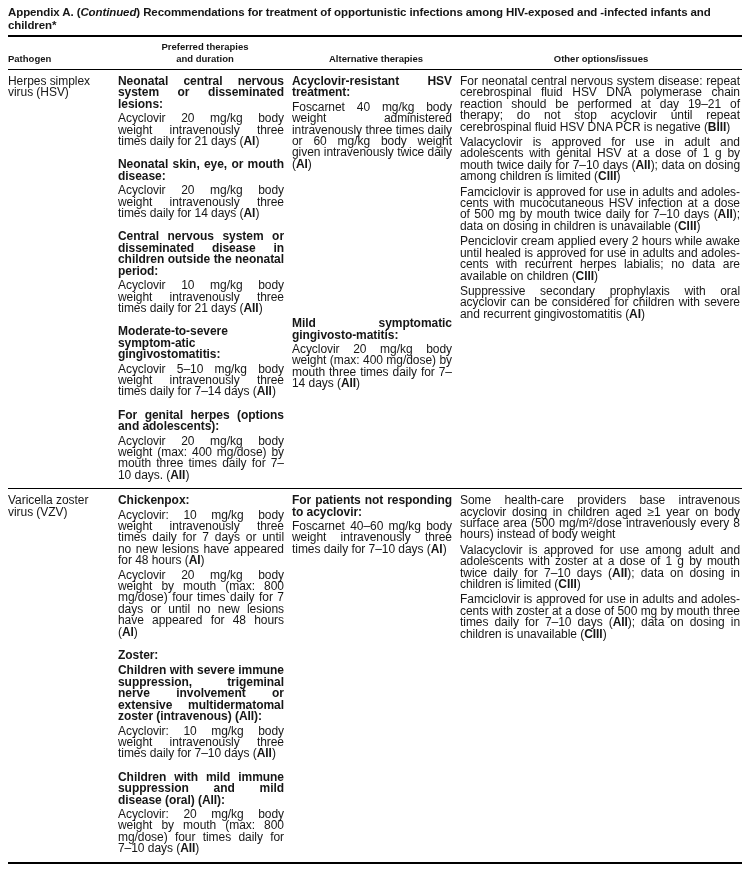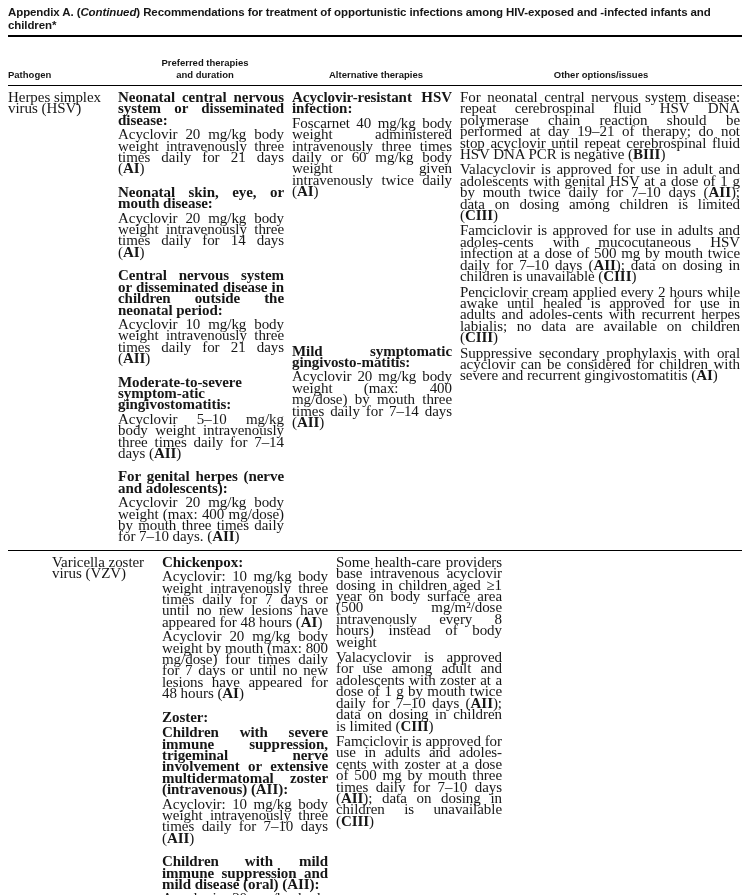--- a/index.html
+++ b/index.html
@@ -12,31 +12,31 @@
   .page { padding: 6px 8px 0 8px; }
 
   .title { font-size: 11.5px; font-weight: 700; line-height: 13px; letter-spacing: -0.1px; }
   .title .cont { font-style: italic; }
   .rule-thick { border: none; border-top: 2px solid #000; margin-top: 3px; }
 
   .thead {
     display: grid; grid-template-columns: 110px 174px 168px 1fr;
     align-items: end; padding: 4px 0 5px 0; border-bottom: 1.5px solid #000;
   }
-  .hc { font-size: 9.5px; font-weight: 700; line-height: 11.5px; text-align: center; white-space: pre-line; margin-top: 16px; }
+  .hc { font-size: 9.5px; font-weight: 700; line-height: 11.5px; text-align: center; white-space: pre-line; }
   .hc.first { text-align: left; }
 
   .row {
     display: grid; grid-template-columns: 110px 174px 168px 1fr;
     padding: 6px 0 7px 0; border-bottom: 1px solid #000;
   }
   .row.first-row { min-height: 385px; }
-  .row.last-row { border-bottom: 2px solid #000; margin-left: 44px; }
+  .row.last-row { border-bottom: 2px solid #000; }
 
-  .cell { font-size: 15px; line-height: 11.4px; padding-right: 8px; letter-spacing: -0.05px; font-family: Liberation Serif, serif; }
+  .cell { font-size: 12px; line-height: 11.4px; padding-right: 8px; letter-spacing: -0.05px; }
   .cell.other-cell { padding-right: 2px; }
 
   .h  { font-weight: 700; text-align: justify; }
   .p  { text-align: justify; margin-top: 3px; }
   .sub { margin-top: 4px; }
   .sec { margin-top: 12px; }
   .offset { margin-top: 148px; }
   .op { text-align: justify; }
   .op + .op { margin-top: 4px; }
 </style>
@@ -56,34 +56,34 @@
     <div class="hc">Alternative therapies</div>
     <div class="hc">Other options/issues</div>
   </div>
 
   <div class="row first-row">
     <div class="cell">
       <div>Herpes simplex virus (HSV)</div>
     </div>
 
     <div class="cell">
-      <div class="h">Neonatal central nervous system or disseminated disease:</div>
+      <div class="h">Neonatal central nervous system or disseminated lesions:</div>
       <div class="p">Acyclovir 20 mg/kg body weight intravenously three times daily for 21 days (<b>AI</b>)</div>
       <div class="h sec">Neonatal skin, eye, or mouth disease:</div>
       <div class="p">Acyclovir 20 mg/kg body weight intravenously three times daily for 14 days (<b>AI</b>)</div>
       <div class="h sec">Central nervous system or disseminated disease in children outside the neonatal period:</div>
       <div class="p">Acyclovir 10 mg/kg body weight intravenously three times daily for 21 days (<b>AII</b>)</div>
       <div class="h sec">Moderate-to-severe symptom-atic gingivostomatitis:</div>
       <div class="p">Acyclovir 5–10 mg/kg body weight intravenously three times daily for 7–14 days (<b>AII</b>)</div>
-      <div class="h sec">For genital herpes (nerve and adolescents):</div>
+      <div class="h sec">For genital herpes (options and adolescents):</div>
       <div class="p">Acyclovir 20 mg/kg body weight (max: 400 mg/dose) by mouth three times daily for 7–10 days. (<b>AII</b>)</div>
     </div>
 
     <div class="cell">
-      <div class="h">Acyclovir-resistant HSV infection:</div>
+      <div class="h">Acyclovir-resistant HSV treatment:</div>
       <div class="p">Foscarnet 40 mg/kg body weight administered intravenously three times daily or 60 mg/kg body weight given intravenously twice daily (<b>AI</b>)</div>
       <div class="h offset">Mild symptomatic gingivosto-matitis:</div>
       <div class="p">Acyclovir 20 mg/kg body weight (max: 400 mg/dose) by mouth three times daily for 7–14 days (<b>AII</b>)</div>
     </div>
 
     <div class="cell other-cell">
       <div class="op">For neonatal central nervous system disease: repeat cerebrospinal fluid HSV DNA polymerase chain reaction should be performed at day 19–21 of therapy; do not stop acyclovir until repeat cerebrospinal fluid HSV DNA PCR is negative (<b>BIII</b>)</div>
       <div class="op">Valacyclovir is approved for use in adult and adolescents with genital HSV at a dose of 1 g by mouth twice daily for 7–10 days (<b>AII</b>); data on dosing among children is limited (<b>CIII</b>)</div>
       <div class="op">Famciclovir is approved for use in adults and adoles-cents with mucocutaneous HSV infection at a dose of 500 mg by mouth twice daily for 7–10 days (<b>AII</b>); data on dosing in children is unavailable (<b>CIII</b>)</div>
       <div class="op">Penciclovir cream applied every 2 hours while awake until healed is approved for use in adults and adoles-cents with recurrent herpes labialis; no data are available on children (<b>CIII</b>)</div>
@@ -100,20 +100,24 @@
       <div class="h">Chickenpox:</div>
       <div class="p">Acyclovir: 10 mg/kg body weight intravenously three times daily for 7 days or until no new lesions have appeared for 48 hours (<b>AI</b>)</div>
       <div class="p">Acyclovir 20 mg/kg body weight by mouth (max: 800 mg/dose) four times daily for 7 days or until no new lesions have appeared for 48 hours (<b>AI</b>)</div>
       <div class="h sec">Zoster:</div>
       <div class="h sub">Children with severe immune suppression, trigeminal nerve involvement or extensive multidermatomal zoster (intravenous) (AII):</div>
       <div class="p">Acyclovir: 10 mg/kg body weight intravenously three times daily for 7–10 days (<b>AII</b>)</div>
       <div class="h sec">Children with mild immune suppression and mild disease (oral) (AII):</div>
       <div class="p">Acyclovir: 20 mg/kg body weight by mouth (max: 800 mg/dose) four times daily for 7–10 days (<b>AII</b>)</div>
     </div>
 
+    <div class="cell">
+      <div class="h">For patients not responding to acyclovir:</div>
+      <div class="p">Foscarnet 40–60 mg/kg body weight intravenously three times daily for 7–10 days (<b>AI</b>)</div>
+    </div>
 
     <div class="cell other-cell">
       <div class="op">Some health-care providers base intravenous acyclovir dosing in children aged ≥1 year on body surface area (500 mg/m²/dose intravenously every 8 hours) instead of body weight</div>
       <div class="op">Valacyclovir is approved for use among adult and adolescents with zoster at a dose of 1 g by mouth twice daily for 7–10 days (<b>AII</b>); data on dosing in children is limited (<b>CIII</b>)</div>
       <div class="op">Famciclovir is approved for use in adults and adoles-cents with zoster at a dose of 500 mg by mouth three times daily for 7–10 days (<b>AII</b>); data on dosing in children is unavailable (<b>CIII</b>)</div>
     </div>
   </div>
 
 </div>
 

